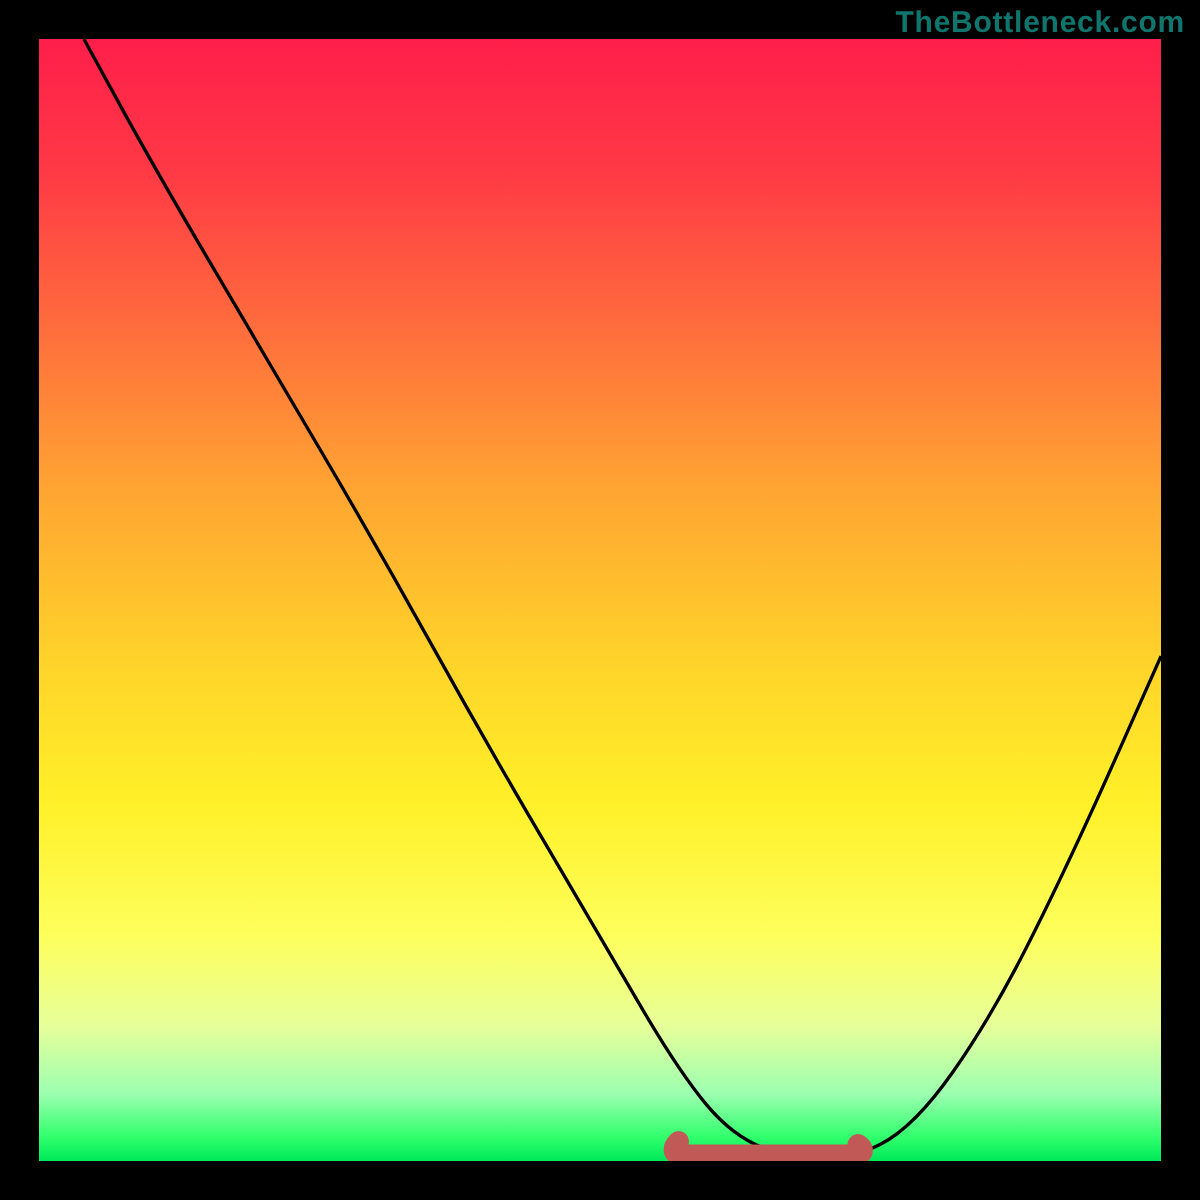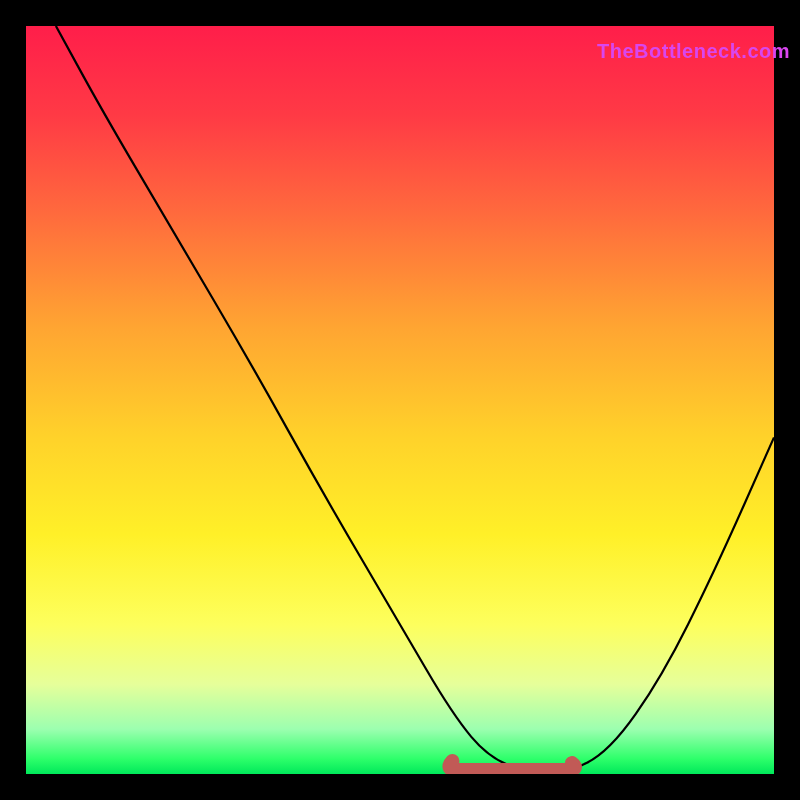--- a/index.html
+++ b/index.html
@@ -23,23 +23,22 @@
       #2dff6a 98%,
       #00e85a 100%);
   }
   .watermark {
     position: absolute;
     top: 4px;
     right: 10px;
     font-family: Arial, Helvetica, sans-serif;
     font-size: 20px;
     font-weight: 600;
-    color: #d946ef;
+    color: #0f766e;
     letter-spacing: 0.5px;
-    margin-top: 36px;
   }
   svg.curve {
     position: absolute;
     left: 0; top: 0;
     width: 748px; height: 748px;
   }
   .curve-path {
     fill: none;
     stroke: #000;
     stroke-width: 2.2;

